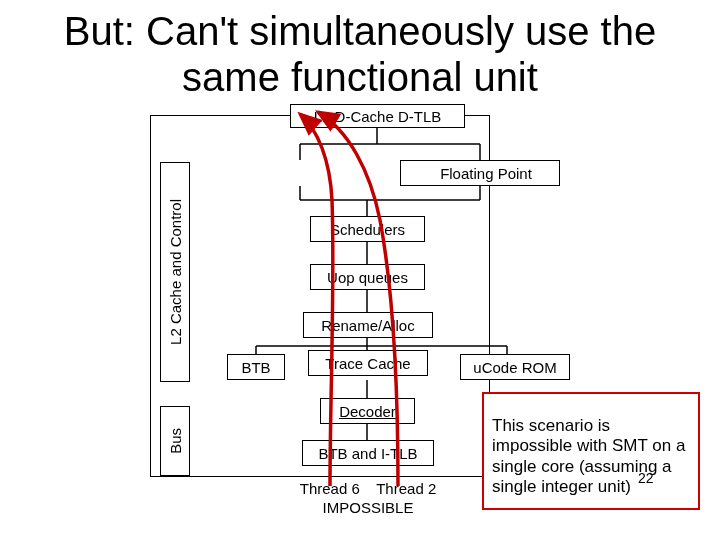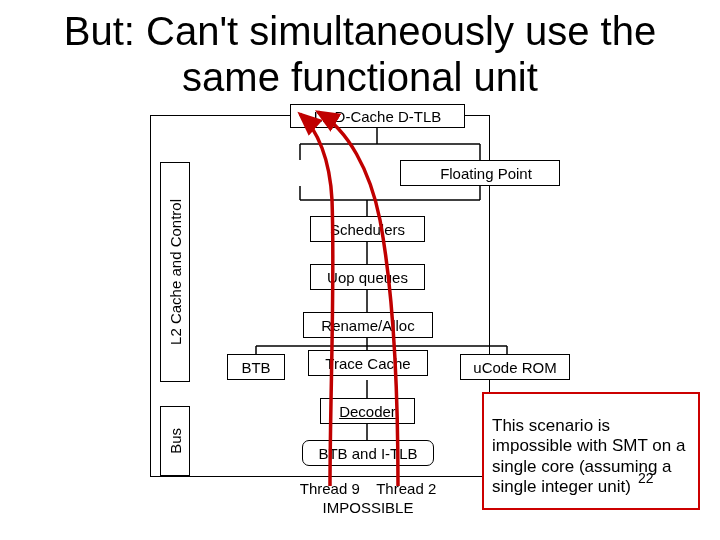--- a/index.html
+++ b/index.html
@@ -52,34 +52,34 @@
   </div>
 
   <div class="box" style="left:452px; top:254px; width:110px; height:26px; z-index:2;margin-left:8px;">
     <span>uCode ROM</span>
   </div>
 
   <div class="box" style="left:320px; top:298px; width:95px; height:26px; z-index:2;text-decoration:underline;">
     <span>Decoder</span>
   </div>
 
-  <div class="box" style="left:302px; top:340px; width:132px; height:26px; z-index:2;border-radius:7px;">
+  <div class="box" style="left:302px; top:340px; width:132px; height:26px; z-index:2;">
     <span>BTB and I-TLB</span>
   </div>
 
   <div class="box" style="left:160px; top:62px; width:30px; height:220px; z-index:2;">
     <span class="vlabel">L2 Cache and Control</span>
   </div>
 
   <div class="box" style="left:160px; top:306px; width:30px; height:70px; z-index:2;">
     <span class="vlabel">Bus</span>
   </div>
 
   <div class="threadlabel" style="left:263px; top:380px; width:210px;">
-    <span>Thread 9</span>&nbsp;&nbsp;&nbsp;
+    <span>Thread 6</span>&nbsp;&nbsp;&nbsp;
     <span>Thread 2</span><br>
     <span>IMPOSSIBLE</span>
   </div>
 
   <div class="note" style="left:482px; top:292px; width:218px; height:118px;">
     <span>This scenario is impossible with SMT on a single core (assuming a single integer unit)</span>
   </div>
 
   <div class="pagenum" style="left:638px; top:370px;">22</div>
 

